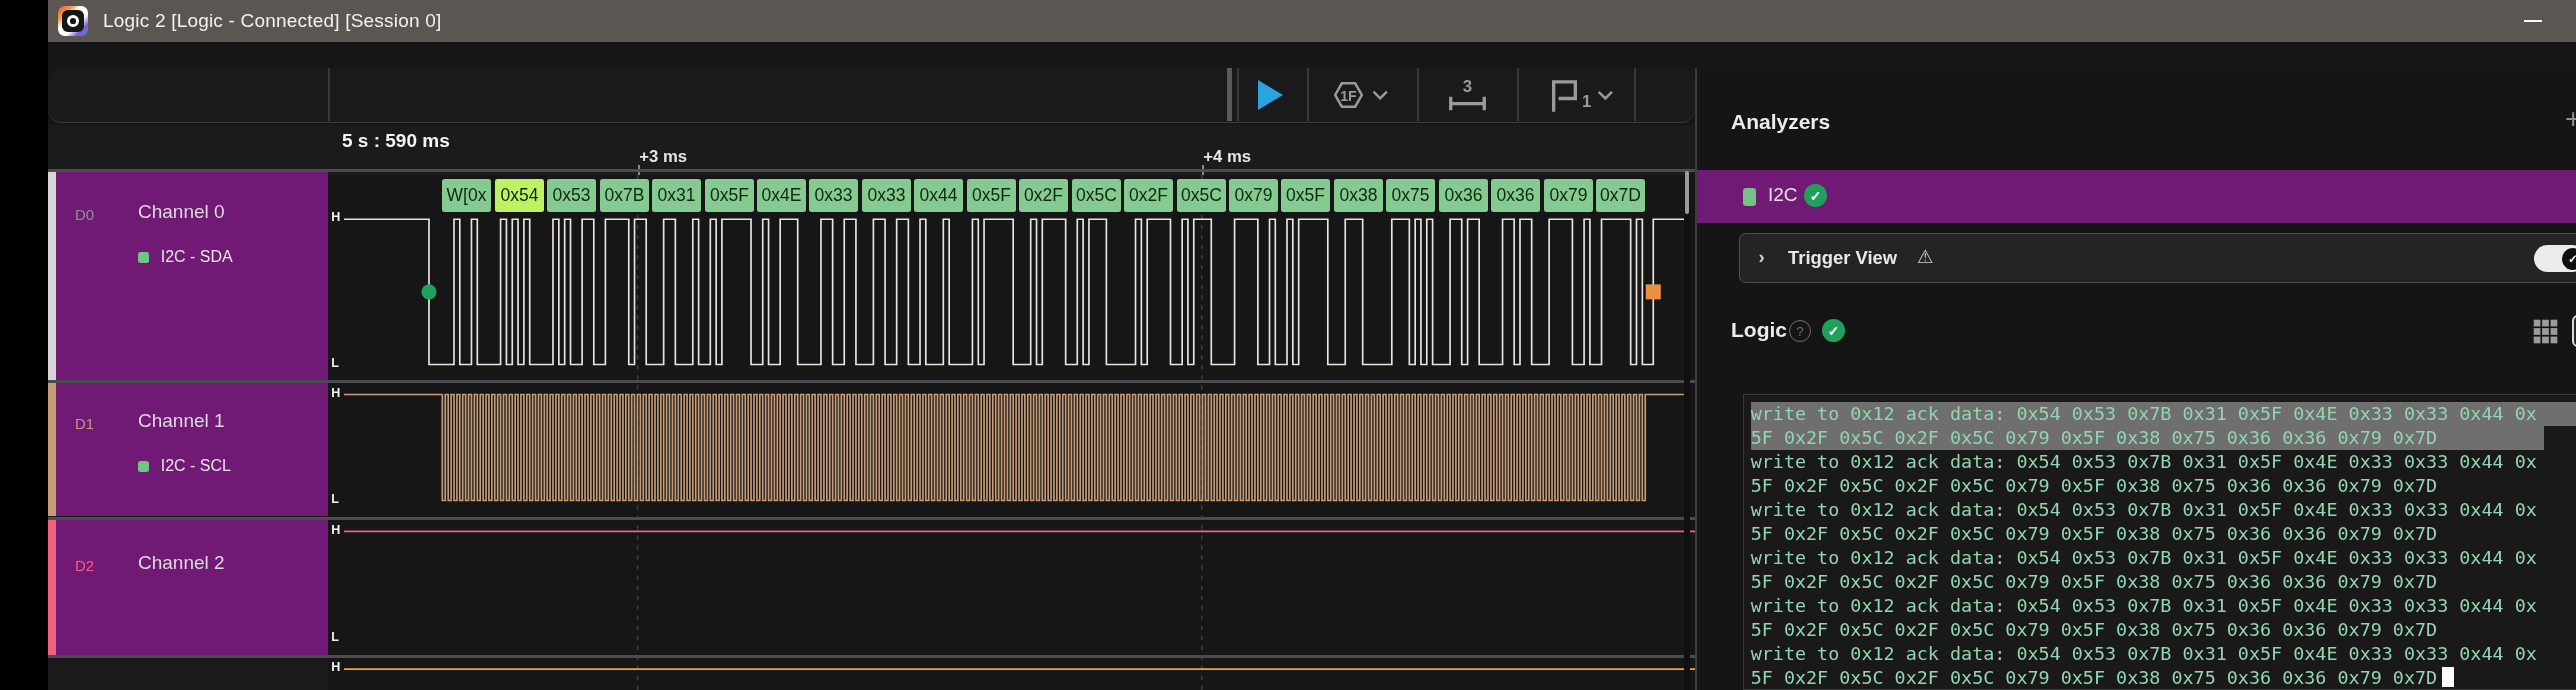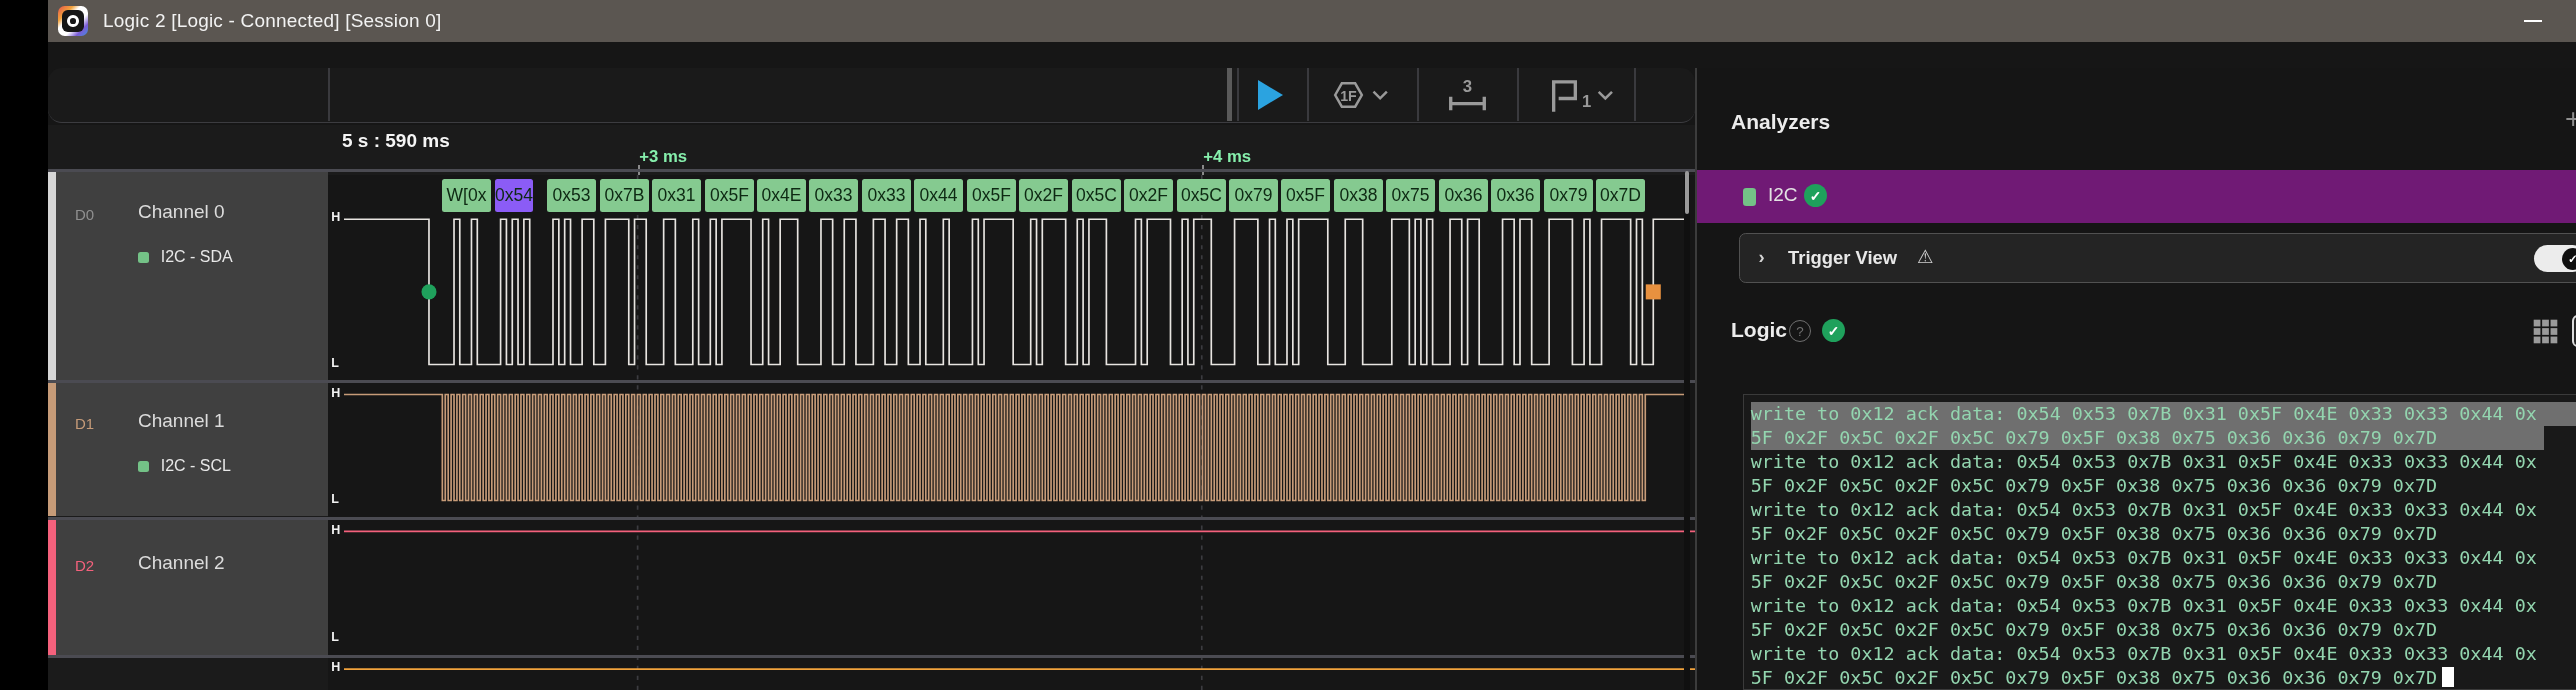--- a/index.html
+++ b/index.html
@@ -33,26 +33,26 @@
   #toolbar { left:0; top:68px; width:1647px; height:55px; background:#1a1a1a; border-bottom:1.7px solid #3c3c40;border-radius:14px; }
   .tb-div { position:absolute; top:0; height:53px; width:1.7px; background:#3a3a3e; }
   .tb-grip { position:absolute; top:0; height:53px; width:5px; background:#5a5a5a; }
   #play-button { position:absolute; left:1210px; top:11.7px; width:0; height:0;
     border-left:25px solid #2ba3e0; border-top:15px solid transparent; border-bottom:15px solid transparent; }
   .tb-icon { position:absolute; top:6.7px; color:#9a9a9a; }
 
   
   #timeline { left:280px; top:125px; width:1367px; height:50px; background:#1b1b1b; }
   #time-position { position:absolute; left:14px; top:5px; color:#f5f5f5; font-size:19px; font-weight:bold; }
-  .tl-marker { position:absolute; top:22px; transform:translateX(-37%); color:#86efac; font-size:16.7px; font-weight:bold; white-space:nowrap; }
+  .tl-marker { position:absolute; top:22px; transform:translateX(-37%); color:#e5e5e5; font-size:16.7px; font-weight:bold; white-space:nowrap; }
   .tl-tick { position:absolute; top:40px; width:1.7px; height:10px; background:#8a8a8a; }
 
   
   #channel-panel { left:0; top:125px; width:280px; height:565px; background:#1b1b1b; }
-  .ch-block { position:absolute; left:0; width:280px; background:#404040; overflow:hidden; }
+  .ch-block { position:absolute; left:0; width:280px; background:#701a75; overflow:hidden; }
   .ch-stripe { position:absolute; left:0; top:0; width:8.3px; height:100%; }
   .ch-id { position:absolute; left:27px; font-size:15px; color:#909090; }
   .ch-name { position:absolute; left:90px; font-size:19px; color:#dcdcdc; }
   .ch-sub { position:absolute; left:90px; display:flex; align-items:center; gap:11.7px; }
   .ch-dot { width:11px; height:11px; border-radius:2.5px; background:#74c287; }
   .ch-sub-label { font-size:16px; color:#e8e8e8; }
 
   .hline { position:absolute; left:0; width:1647px; height:2.5px; background:#4b4b52; }
 
   
@@ -193,21 +193,21 @@
       <path d="M0 53 H121 V227 H137 H144.0 H151.0 V53 H157.9 V227 H164.9 H171.9 V53 H178.9 V227 H185.9 H192.8 H199.8 H206.8 V53 H213.8 V227 H220.8 V53 H227.7 V227 H234.7 V53 H241.7 V227 H248.7 H255.7 H262.6 H269.6 V53 H276.6 V227 H283.6 V53 H290.6 V227 H297.5 H304.5 V53 H311.5 H318.5 V227 H325.5 H332.4 V53 H339.4 H346.4 H353.4 H360.4 V227 H367.3 V53 H374.3 H381.3 V227 H388.3 H395.3 H402.2 V53 H409.2 H416.2 V227 H423.2 H430.2 H437.1 V53 H444.1 V227 H451.1 H458.1 V53 H465.1 V227 H472.0 V53 H479.0 H486.0 H493.0 H500.0 H506.9 V227 H513.9 H520.9 V53 H527.9 V227 H534.9 H541.8 V53 H548.8 H555.8 H562.8 V227 H569.8 H576.7 H583.7 H590.7 V53 H597.7 H604.7 V227 H611.6 H618.6 V53 H625.6 H632.6 V227 H639.6 H646.5 H653.5 V53 H660.5 H667.5 V227 H674.5 H681.4 V53 H688.4 H695.4 V227 H702.4 H709.4 V53 H716.3 V227 H723.3 H730.3 H737.3 V53 H744.3 V227 H751.2 H758.2 H765.2 H772.2 V53 H779.2 V227 H786.1 V53 H793.1 H800.1 H807.1 H814.1 H821.0 V227 H828.0 H835.0 H842.0 V53 H849.0 V227 H855.9 V53 H862.9 H869.9 H876.9 H883.9 V227 H890.8 H897.8 V53 H904.8 V227 H911.8 V53 H918.8 H925.7 H932.7 V227 H939.7 H946.7 H953.7 H960.6 H967.6 V53 H974.6 V227 H981.6 V53 H988.6 H995.5 H1002.5 H1009.5 V227 H1016.5 H1023.5 V53 H1030.4 V227 H1037.4 V53 H1044.4 H1051.4 H1058.4 V227 H1065.3 H1072.3 H1079.3 H1086.3 V53 H1093.3 H1100.2 H1107.2 H1114.2 V227 H1121.2 H1128.2 V53 H1135.1 V227 H1142.1 H1149.1 V53 H1156.1 V227 H1163.1 V53 H1170.0 H1177.0 H1184.0 H1191.0 H1198.0 V227 H1204.9 H1211.9 H1218.9 V53 H1225.9 H1232.9 H1239.8 V227 H1246.8 H1253.8 H1260.8 H1267.8 H1274.7 V53 H1281.7 H1288.7 H1295.7 V227 H1302.7 V53 H1309.6 V227 H1316.6 V53 H1323.6 V227 H1330.6 H1337.6 H1344.5 V53 H1351.5 H1358.5 V227 H1365.5 V53 H1372.5 H1379.4 V227 H1386.4 H1393.4 H1400.4 H1407.4 V53 H1414.3 H1421.3 V227 H1428.3 V53 H1435.3 H1442.3 V227 H1449.2 H1456.2 H1463.2 V53 H1470.2 H1477.2 H1484.1 H1491.1 V227 H1498.1 H1505.1 V53 H1512.1 V227 H1519.0 H1526.0 V53 H1533.0 H1540.0 H1547.0 H1553.9 H1560.9 V227 H1567.9 V53 H1574.9 V227 H1581.9 H1588 V53 H1627" fill="none" stroke="#e8e5e1" stroke-width="2"></path>
       <path d="M0 263 H137 V390 H140.5 V263 H144.0 V390 H147.5 V263 H151.0 V390 H154.5 V263 H157.9 V390 H161.4 V263 H164.9 V390 H168.4 V263 H171.9 V390 H175.4 V263 H178.9 V390 H182.4 V263 H185.9 V390 H189.4 V263 H192.8 V390 H196.3 V263 H199.8 V390 H203.3 V263 H206.8 V390 H210.3 V263 H213.8 V390 H217.3 V263 H220.8 V390 H224.3 V263 H227.7 V390 H231.2 V263 H234.7 V390 H238.2 V263 H241.7 V390 H245.2 V263 H248.7 V390 H252.2 V263 H255.7 V390 H259.2 V263 H262.6 V390 H266.1 V263 H269.6 V390 H273.1 V263 H276.6 V390 H280.1 V263 H283.6 V390 H287.1 V263 H290.6 V390 H294.1 V263 H297.5 V390 H301.0 V263 H304.5 V390 H308.0 V263 H311.5 V390 H315.0 V263 H318.5 V390 H322.0 V263 H325.5 V390 H329.0 V263 H332.4 V390 H335.9 V263 H339.4 V390 H342.9 V263 H346.4 V390 H349.9 V263 H353.4 V390 H356.9 V263 H360.4 V390 H363.9 V263 H367.3 V390 H370.8 V263 H374.3 V390 H377.8 V263 H381.3 V390 H384.8 V263 H388.3 V390 H391.8 V263 H395.3 V390 H398.8 V263 H402.2 V390 H405.7 V263 H409.2 V390 H412.7 V263 H416.2 V390 H419.7 V263 H423.2 V390 H426.7 V263 H430.2 V390 H433.7 V263 H437.1 V390 H440.6 V263 H444.1 V390 H447.6 V263 H451.1 V390 H454.6 V263 H458.1 V390 H461.6 V263 H465.1 V390 H468.6 V263 H472.0 V390 H475.5 V263 H479.0 V390 H482.5 V263 H486.0 V390 H489.5 V263 H493.0 V390 H496.5 V263 H500.0 V390 H503.5 V263 H506.9 V390 H510.4 V263 H513.9 V390 H517.4 V263 H520.9 V390 H524.4 V263 H527.9 V390 H531.4 V263 H534.9 V390 H538.4 V263 H541.8 V390 H545.3 V263 H548.8 V390 H552.3 V263 H555.8 V390 H559.3 V263 H562.8 V390 H566.3 V263 H569.8 V390 H573.3 V263 H576.7 V390 H580.2 V263 H583.7 V390 H587.2 V263 H590.7 V390 H594.2 V263 H597.7 V390 H601.2 V263 H604.7 V390 H608.2 V263 H611.6 V390 H615.1 V263 H618.6 V390 H622.1 V263 H625.6 V390 H629.1 V263 H632.6 V390 H636.1 V263 H639.6 V390 H643.1 V263 H646.5 V390 H650.0 V263 H653.5 V390 H657.0 V263 H660.5 V390 H664.0 V263 H667.5 V390 H671.0 V263 H674.5 V390 H678.0 V263 H681.4 V390 H684.9 V263 H688.4 V390 H691.9 V263 H695.4 V390 H698.9 V263 H702.4 V390 H705.9 V263 H709.4 V390 H712.9 V263 H716.3 V390 H719.8 V263 H723.3 V390 H726.8 V263 H730.3 V390 H733.8 V263 H737.3 V390 H740.8 V263 H744.3 V390 H747.8 V263 H751.2 V390 H754.7 V263 H758.2 V390 H761.7 V263 H765.2 V390 H768.7 V263 H772.2 V390 H775.7 V263 H779.2 V390 H782.7 V263 H786.1 V390 H789.6 V263 H793.1 V390 H796.6 V263 H800.1 V390 H803.6 V263 H807.1 V390 H810.6 V263 H814.1 V390 H817.6 V263 H821.0 V390 H824.5 V263 H828.0 V390 H831.5 V263 H835.0 V390 H838.5 V263 H842.0 V390 H845.5 V263 H849.0 V390 H852.5 V263 H855.9 V390 H859.4 V263 H862.9 V390 H866.4 V263 H869.9 V390 H873.4 V263 H876.9 V390 H880.4 V263 H883.9 V390 H887.4 V263 H890.8 V390 H894.3 V263 H897.8 V390 H901.3 V263 H904.8 V390 H908.3 V263 H911.8 V390 H915.3 V263 H918.8 V390 H922.3 V263 H925.7 V390 H929.2 V263 H932.7 V390 H936.2 V263 H939.7 V390 H943.2 V263 H946.7 V390 H950.2 V263 H953.7 V390 H957.2 V263 H960.6 V390 H964.1 V263 H967.6 V390 H971.1 V263 H974.6 V390 H978.1 V263 H981.6 V390 H985.1 V263 H988.6 V390 H992.1 V263 H995.5 V390 H999.0 V263 H1002.5 V390 H1006.0 V263 H1009.5 V390 H1013.0 V263 H1016.5 V390 H1020.0 V263 H1023.5 V390 H1027.0 V263 H1030.4 V390 H1033.9 V263 H1037.4 V390 H1040.9 V263 H1044.4 V390 H1047.9 V263 H1051.4 V390 H1054.9 V263 H1058.4 V390 H1061.9 V263 H1065.3 V390 H1068.8 V263 H1072.3 V390 H1075.8 V263 H1079.3 V390 H1082.8 V263 H1086.3 V390 H1089.8 V263 H1093.3 V390 H1096.8 V263 H1100.2 V390 H1103.7 V263 H1107.2 V390 H1110.7 V263 H1114.2 V390 H1117.7 V263 H1121.2 V390 H1124.7 V263 H1128.2 V390 H1131.7 V263 H1135.1 V390 H1138.6 V263 H1142.1 V390 H1145.6 V263 H1149.1 V390 H1152.6 V263 H1156.1 V390 H1159.6 V263 H1163.1 V390 H1166.6 V263 H1170.0 V390 H1173.5 V263 H1177.0 V390 H1180.5 V263 H1184.0 V390 H1187.5 V263 H1191.0 V390 H1194.5 V263 H1198.0 V390 H1201.5 V263 H1204.9 V390 H1208.4 V263 H1211.9 V390 H1215.4 V263 H1218.9 V390 H1222.4 V263 H1225.9 V390 H1229.4 V263 H1232.9 V390 H1236.4 V263 H1239.8 V390 H1243.3 V263 H1246.8 V390 H1250.3 V263 H1253.8 V390 H1257.3 V263 H1260.8 V390 H1264.3 V263 H1267.8 V390 H1271.3 V263 H1274.7 V390 H1278.2 V263 H1281.7 V390 H1285.2 V263 H1288.7 V390 H1292.2 V263 H1295.7 V390 H1299.2 V263 H1302.7 V390 H1306.2 V263 H1309.6 V390 H1313.1 V263 H1316.6 V390 H1320.1 V263 H1323.6 V390 H1327.1 V263 H1330.6 V390 H1334.1 V263 H1337.6 V390 H1341.1 V263 H1344.5 V390 H1348.0 V263 H1351.5 V390 H1355.0 V263 H1358.5 V390 H1362.0 V263 H1365.5 V390 H1369.0 V263 H1372.5 V390 H1376.0 V263 H1379.4 V390 H1382.9 V263 H1386.4 V390 H1389.9 V263 H1393.4 V390 H1396.9 V263 H1400.4 V390 H1403.9 V263 H1407.4 V390 H1410.9 V263 H1414.3 V390 H1417.8 V263 H1421.3 V390 H1424.8 V263 H1428.3 V390 H1431.8 V263 H1435.3 V390 H1438.8 V263 H1442.3 V390 H1445.8 V263 H1449.2 V390 H1452.7 V263 H1456.2 V390 H1459.7 V263 H1463.2 V390 H1466.7 V263 H1470.2 V390 H1473.7 V263 H1477.2 V390 H1480.7 V263 H1484.1 V390 H1487.6 V263 H1491.1 V390 H1494.6 V263 H1498.1 V390 H1501.6 V263 H1505.1 V390 H1508.6 V263 H1512.1 V390 H1515.6 V263 H1519.0 V390 H1522.5 V263 H1526.0 V390 H1529.5 V263 H1533.0 V390 H1536.5 V263 H1540.0 V390 H1543.5 V263 H1547.0 V390 H1550.5 V263 H1553.9 V390 H1557.4 V263 H1560.9 V390 H1564.4 V263 H1567.9 V390 H1571.4 V263 H1574.9 V390 H1578.4 V263 H1581.9 H1627" fill="none" stroke="#c69b78" stroke-width="2"></path>
       <line x1="0" y1="427" x2="1638" y2="427" stroke="#f4617c" stroke-width="2"></line>
       <line x1="0" y1="592" x2="1638" y2="592" stroke="#f2a33c" stroke-width="2"></line>
       <circle cx="121" cy="140" r="9" fill="#1fa15c"></circle>
       <rect x="1579" y="131" width="18" height="18" fill="#e8913f"></rect>
     </svg>
 
   <div id="bubble-row">
       <div class="bubble" style="left: 114px; width: 49px; background: rgb(133, 202, 144);">W[0x</div>
-      <div class="bubble" style="left: 167px; width: 38px; background: #8b5cf6;">0x54</div>
+      <div class="bubble" style="left: 167px; width: 49px; background: #bef264;">0x54</div>
       <div class="bubble" style="left: 219px; width: 49px; background: rgb(133, 202, 144);">0x53</div>
       <div class="bubble" style="left: 272px; width: 49px; background: rgb(133, 202, 144);">0x7B</div>
       <div class="bubble" style="left: 324px; width: 49px; background: rgb(133, 202, 144);">0x31</div>
       <div class="bubble" style="left: 377px; width: 49px; background: rgb(133, 202, 144);">0x5F</div>
       <div class="bubble" style="left: 429px; width: 49px; background: rgb(133, 202, 144);">0x4E</div>
       <div class="bubble" style="left: 481px; width: 49px; background: rgb(133, 202, 144);">0x33</div>
       <div class="bubble" style="left: 534px; width: 49px; background: rgb(133, 202, 144);">0x33</div>
       <div class="bubble" style="left: 586px; width: 49px; background: rgb(133, 202, 144);">0x44</div>
       <div class="bubble" style="left: 639px; width: 49px; background: rgb(133, 202, 144);">0x5F</div>
       <div class="bubble" style="left: 691px; width: 49px; background: rgb(133, 202, 144);">0x2F</div>

